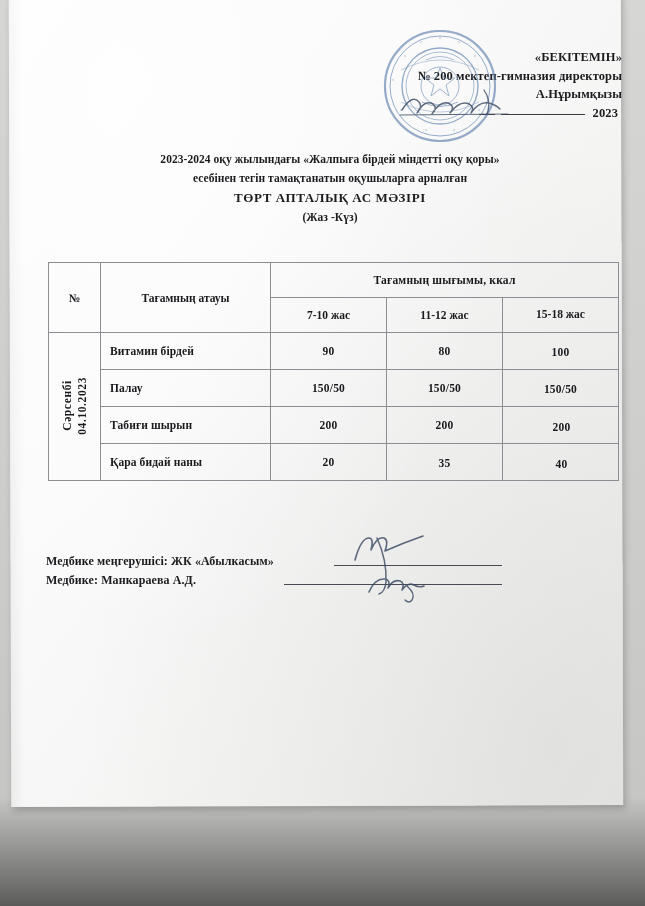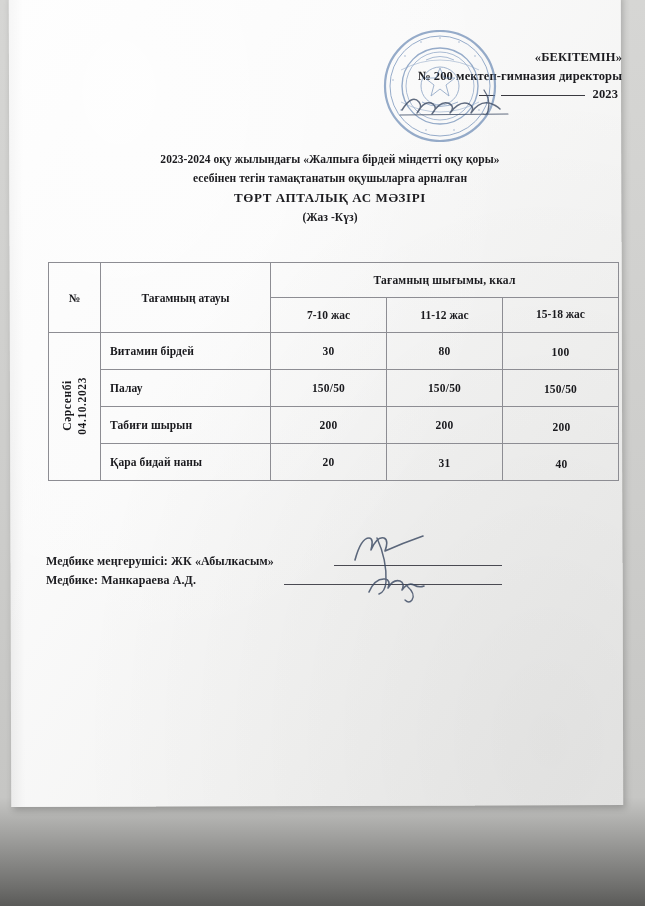--- a/index.html
+++ b/index.html
@@ -227,20 +227,21 @@
 <div id="scan">
   <div class="surface"></div>
 
   <div class="paper"></div>
 
   <div class="content">
 
     <div class="approval">
       <span class="ln">«БЕКІТЕМІН»</span>
       <span class="ln">№ 200 мектеп-гимназия директоры</span>
+      <span class="ln">А.Нұрымқызы</span>
       <span class="yr">
         <span class="rule"></span><span class="rule long"></span><span>2023</span>
       </span>
     </div>
 
     <svg class="seal" viewBox="0 0 118 112">
       <circle class="sealink" cx="59" cy="56" r="55" stroke-width="2.2"></circle>
       <circle class="sealink" cx="59" cy="56" r="50" stroke-width="1"></circle>
       <circle class="sealink" cx="59" cy="56" r="38" stroke-width="1.4"></circle>
       <circle class="sealink" cx="59" cy="56" r="34" stroke-width="0.8"></circle>
@@ -300,40 +301,40 @@
           <th class="j1">15-18 жас</th>
         </tr>
       </thead>
       <tbody>
         <tr>
           <td class="daycell" rowspan="4">
             <span class="vtext">Сәрсенбі
 04.10.2023</span>
           </td>
           <td class="dish">Витамин бірдей</td>
-          <td class="val">30</td>
+          <td class="val">90</td>
           <td class="val">80</td>
           <td class="val j2">100</td>
         </tr>
         <tr>
           <td class="dish">Палау</td>
           <td class="val">150/50</td>
           <td class="val">150/50</td>
           <td class="val j2">150/50</td>
         </tr>
         <tr>
           <td class="dish">Табиғи шырын</td>
           <td class="val">200</td>
           <td class="val">200</td>
           <td class="val j3">200</td>
         </tr>
         <tr>
           <td class="dish">Қара бидай наны</td>
           <td class="val">20</td>
-          <td class="val j2">31</td>
+          <td class="val j2">35</td>
           <td class="val j3">40</td>
         </tr>
       </tbody>
     </table>
 
     <div class="footer">
       <div class="row">
         <span>Медбике меңгерушісі: ЖК «Абылкасым»</span>
         <span class="sigline a"></span>
       </div>

